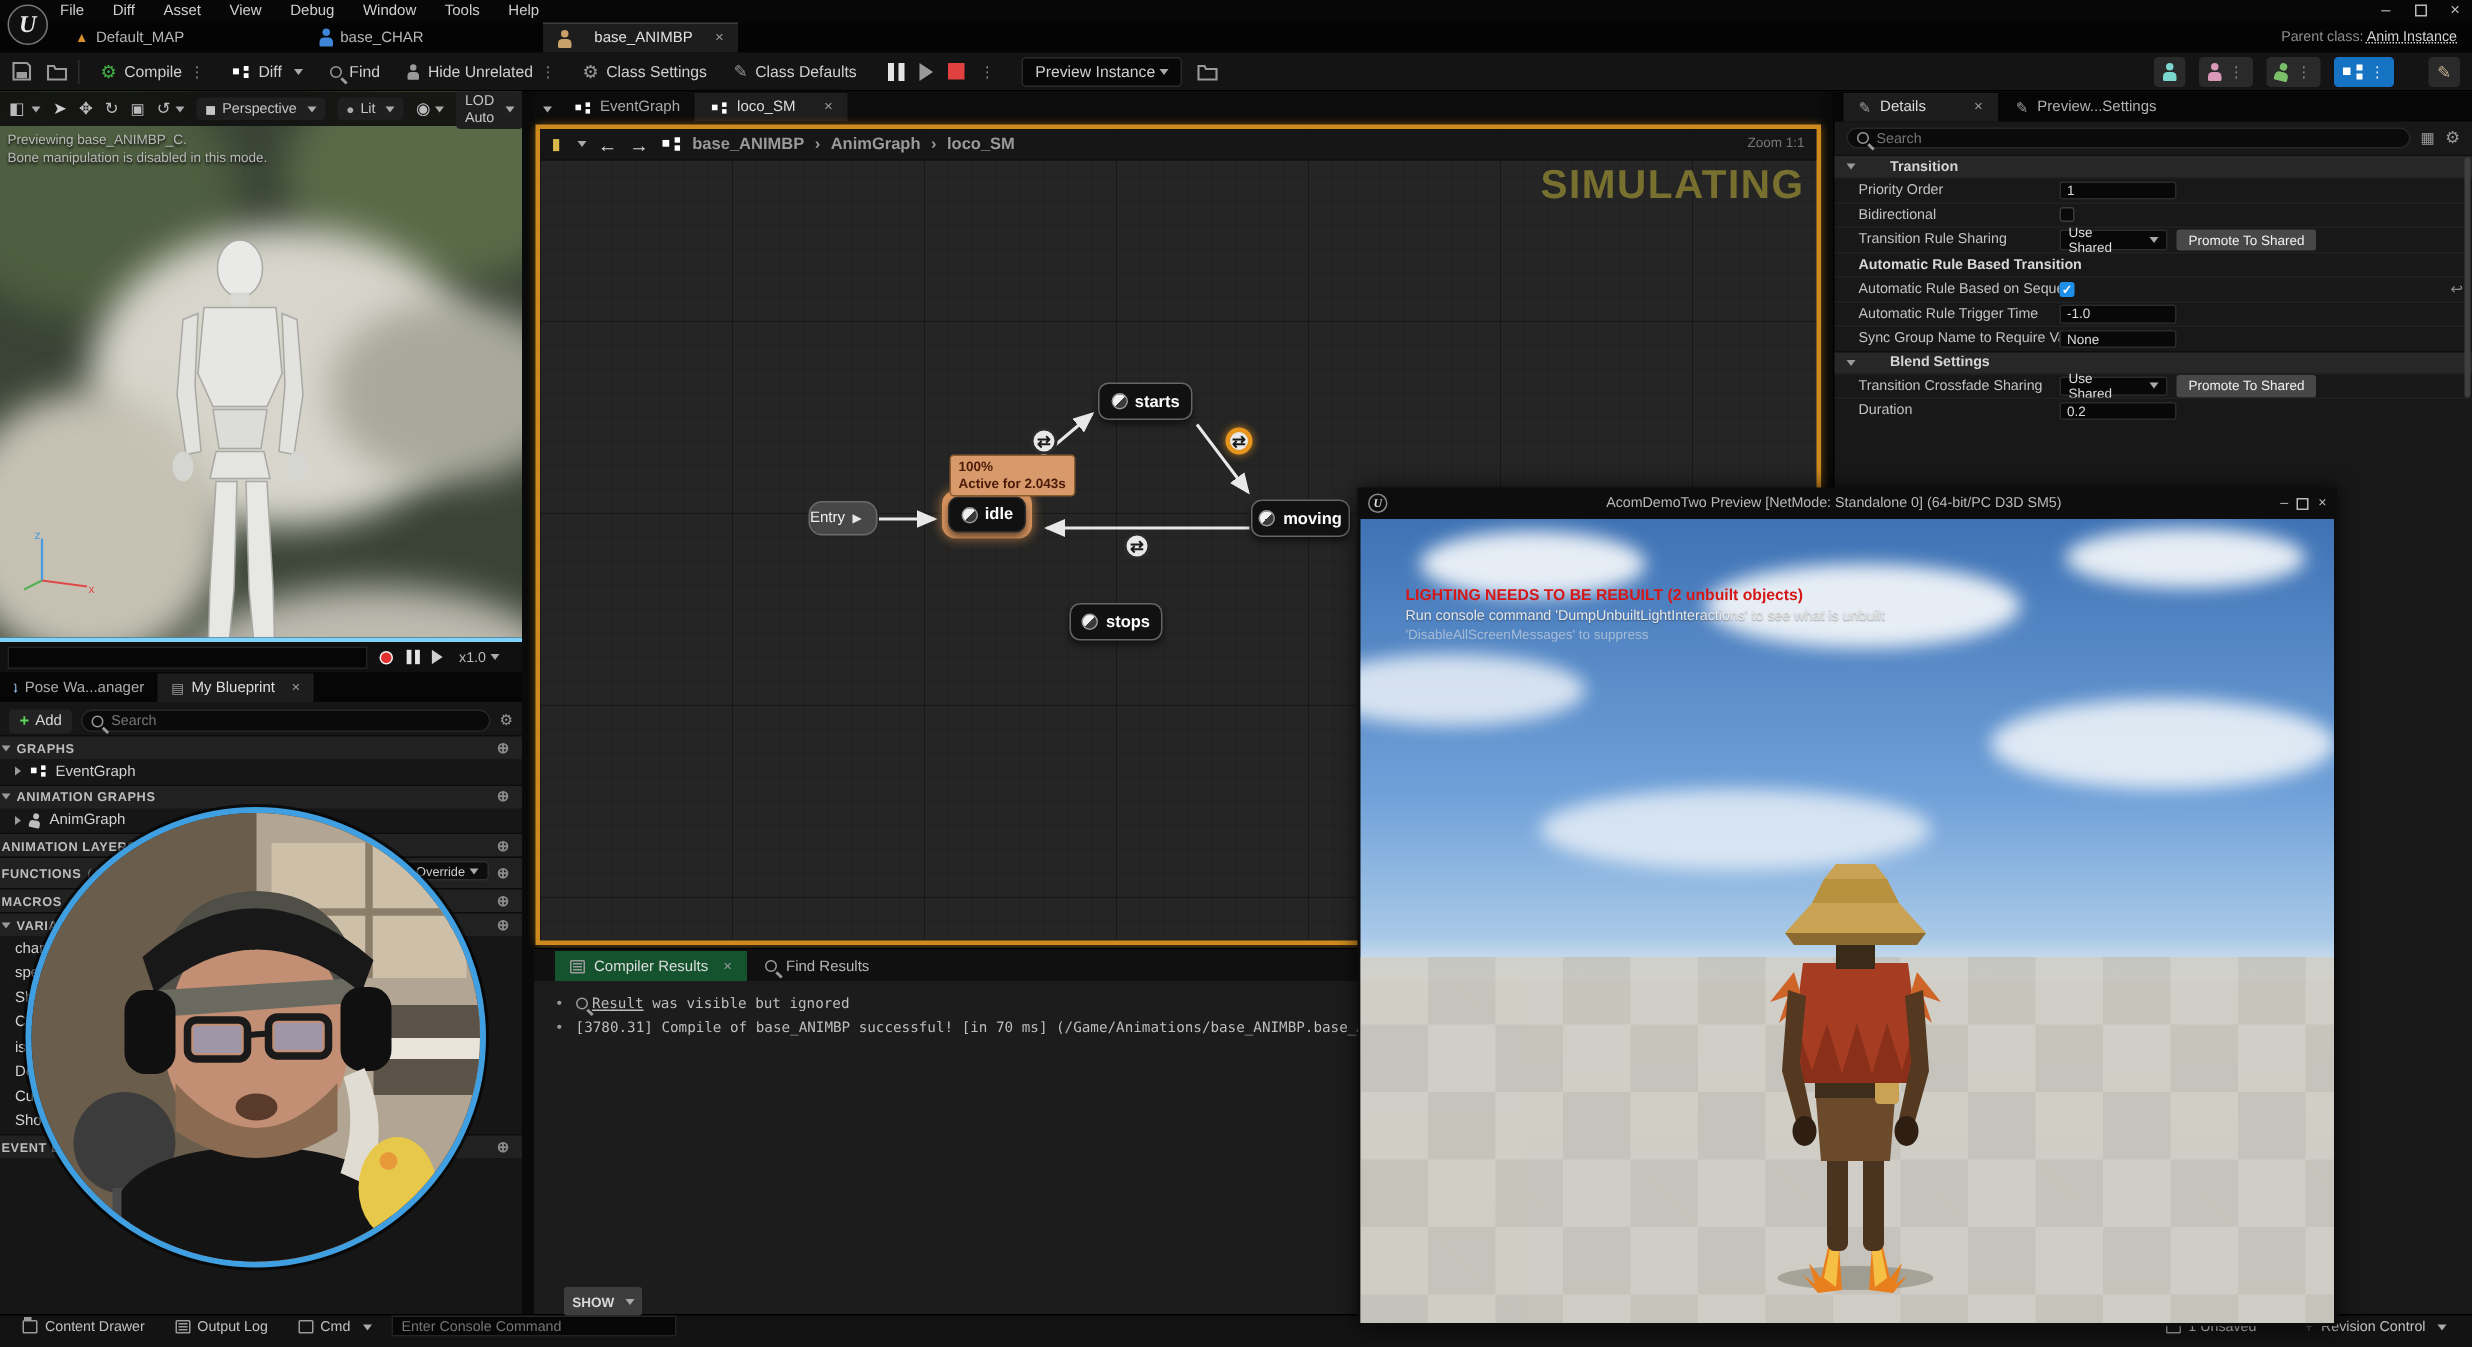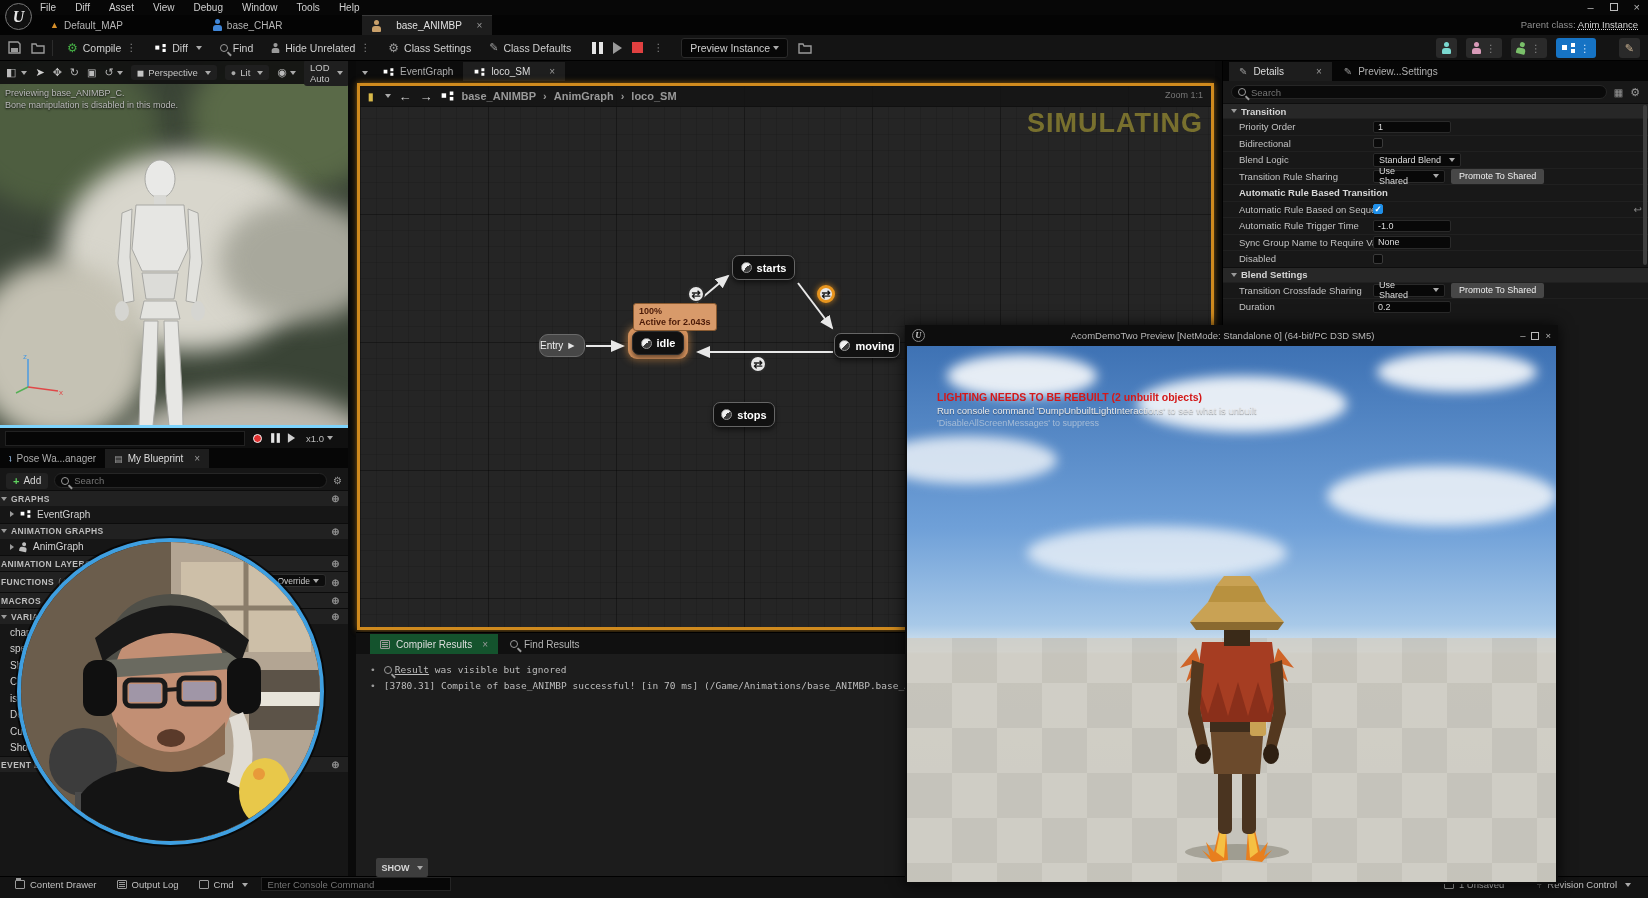--- a/index.html
+++ b/index.html
@@ -104,21 +104,21 @@
   .clines .bullet{color:#9a9a9a;margin-right:8px}
   .showbtn{position:absolute;left:376px;top:858px;width:52px;height:19px;background:#3d3d3d;border-radius:2px;color:#d8d8d8;font-size:9px;font-weight:bold;display:flex;align-items:center;justify-content:center;gap:4px;z-index:20}
 
   
   .dpanel{left:1222px;top:61px;width:426px;height:815px;background:#181818;border-left:1px solid #000}
   .dtabs{height:20px;display:flex;align-items:flex-end;background:#060606;font-size:10px;padding-left:6px;gap:2px}
   .dtab{display:flex;align-items:center;gap:6px;height:19px;padding:0 10px;color:#b0b0b0}
   .dtab.active{background:#1d1d1d;color:#ddd}
   .dsearchrow{display:flex;align-items:center;gap:7px;padding:4px 8px}
   .dsearch{flex:1;height:14px;background:#0a0a0a;border:1px solid #262626;border-radius:8px;display:flex;align-items:center;gap:5px;padding:0 6px}
-  .dsec{height:15px;background:#272727;border-top:1px solid #0e0e0e;display:flex;align-items:center;gap:4px;padding:0 8px;font-size:9.5px;font-weight:bold;color:#d5d5d5}
+  .dsec{height:15px;background:#272727;border-top:1px solid #0e0e0e;display:flex;align-items:center;gap:23px;padding:0 8px;font-size:9.5px;font-weight:bold;color:#d5d5d5}
   .drow{height:16.5px;display:flex;align-items:center;border-top:1px solid #202020;font-size:9.5px;color:#c2c2c2;position:relative}
   .dlabel{width:150px;padding-left:16px;white-space:nowrap;overflow:hidden}
   .dlabel.bold{font-weight:bold;color:#d8d8d8}
   .dval{display:flex;align-items:center;gap:6px}
   .dinput{width:78px;height:12.5px;background:#080808;border:1px solid #2a2a2a;border-radius:2px;color:#ddd;font-size:9px;padding:0 4px;display:flex;align-items:center}
   .ddrop{height:13.5px;background:#080808;border:1px solid #2a2a2a;border-radius:2px;color:#ddd;font-size:9px;padding:0 5px;display:flex;align-items:center;gap:5px}
   .dbtn{height:14.5px;background:#474747;border-radius:2px;color:#f0f0f0;font-size:9px;padding:0 8px;display:flex;align-items:center}
   .cb{width:10px;height:10px;background:#0a0a0a;border:1px solid #3a3a3a;border-radius:2px}
   .cb.on{background:#1f8fe8;border-color:#1f8fe8;color:#fff;font-size:8.5px;font-weight:bold;display:flex;align-items:center;justify-content:center}
   .reset{position:absolute;right:6px;color:#8a8a8a;font-size:10px}
@@ -562,29 +562,20 @@
         <div class="dinput">1</div>
       </div>
   </div>
   <div class="drow">
     <div class="dlabel">Bidirectional</div>
     <div class="dval">
         <div class="cb"></div>
       </div>
   </div>
   <div class="drow">
-    <div class="dlabel">Blend Logic</div>
-    <div class="dval">
-        <div class="ddrop">
-          <span>Standard Blend</span>
-          <span class="caret"></span>
-        </div>
-      </div>
-  </div>
-  <div class="drow">
     <div class="dlabel">Transition Rule Sharing</div>
     <div class="dval">
       <div class="ddrop" style="width:72px;justify-content:space-between">
           <span>Use Shared</span>
           <span class="caret"></span>
         </div>
       <div class="dbtn">Promote To Shared</div>
     </div>
   </div>
   <div class="drow">
@@ -600,26 +591,20 @@
   <div class="drow">
     <div class="dlabel">Automatic Rule Trigger Time</div>
     <div class="dval">
         <div class="dinput">-1.0</div>
       </div>
   </div>
   <div class="drow">
     <div class="dlabel">Sync Group Name to Require Valid Marke...</div>
     <div class="dval">
         <div class="dinput">None</div>
-      </div>
-  </div>
-  <div class="drow">
-    <div class="dlabel">Disabled</div>
-    <div class="dval">
-        <div class="cb"></div>
       </div>
   </div>
   <div class="dsec">
       <span class="tri-d" style="margin:0"></span>
       <span>Blend Settings</span>
     </div>
   <div class="drow">
     <div class="dlabel">Transition Crossfade Sharing</div>
     <div class="dval">
       <div class="ddrop" style="width:72px;justify-content:space-between">

